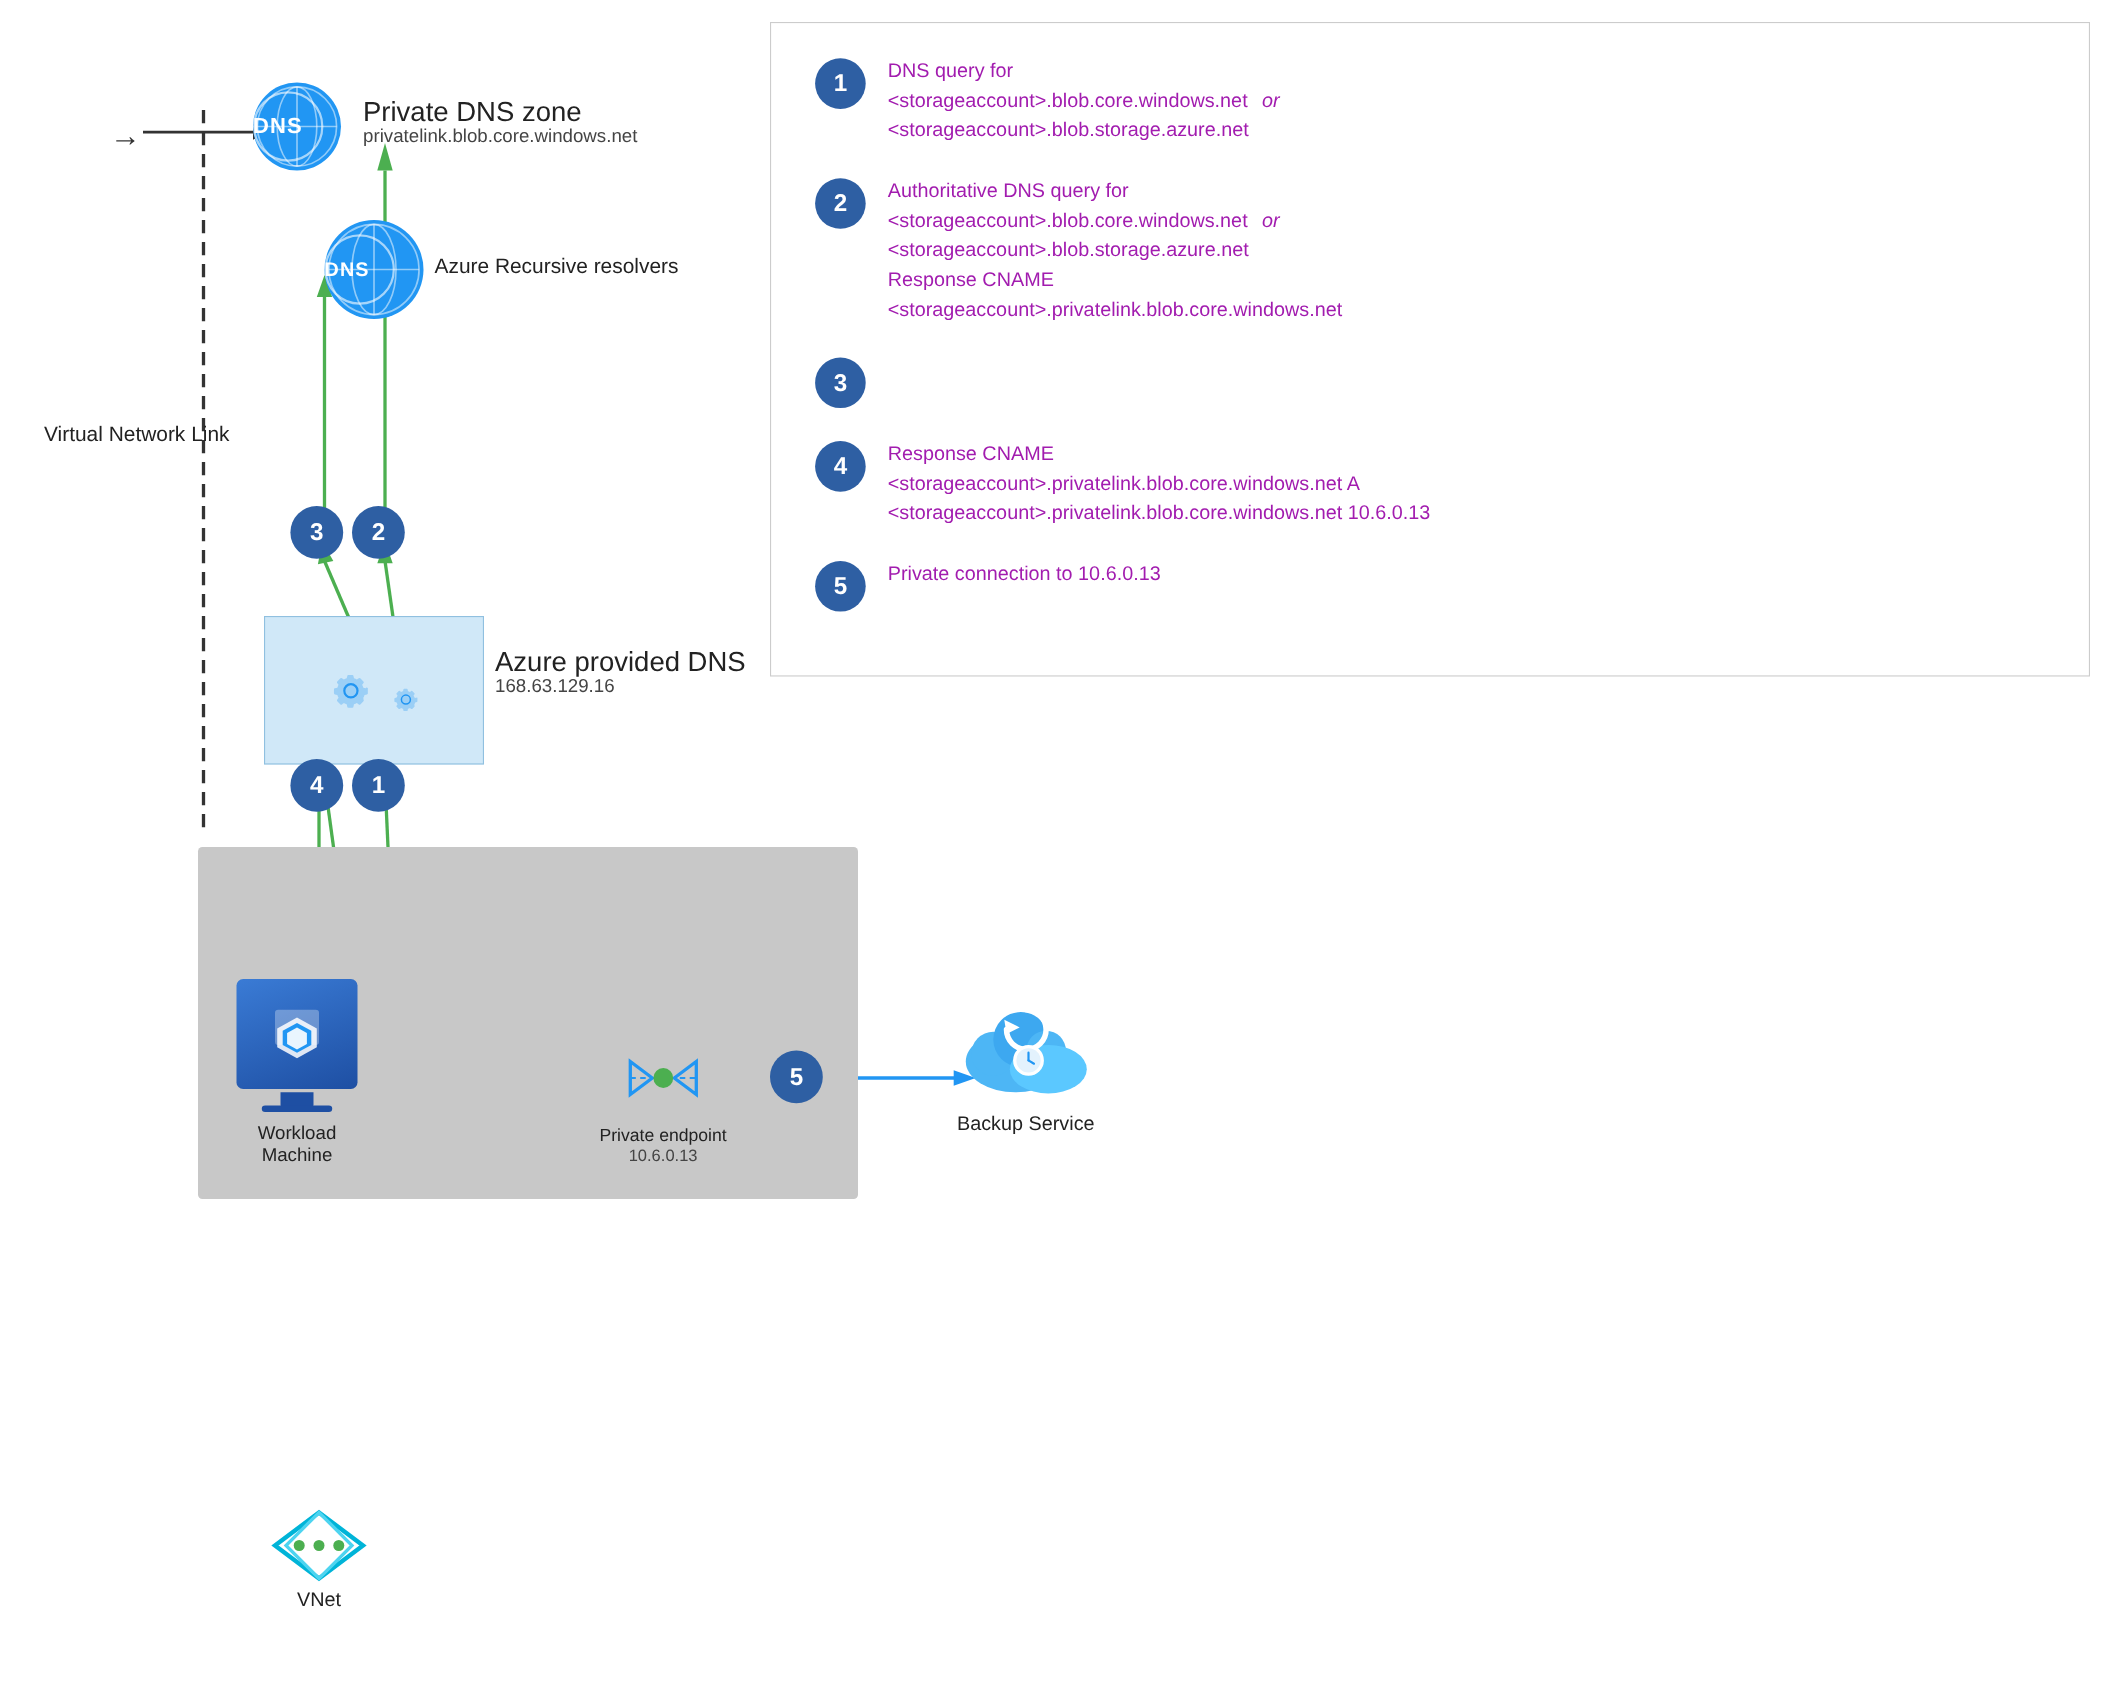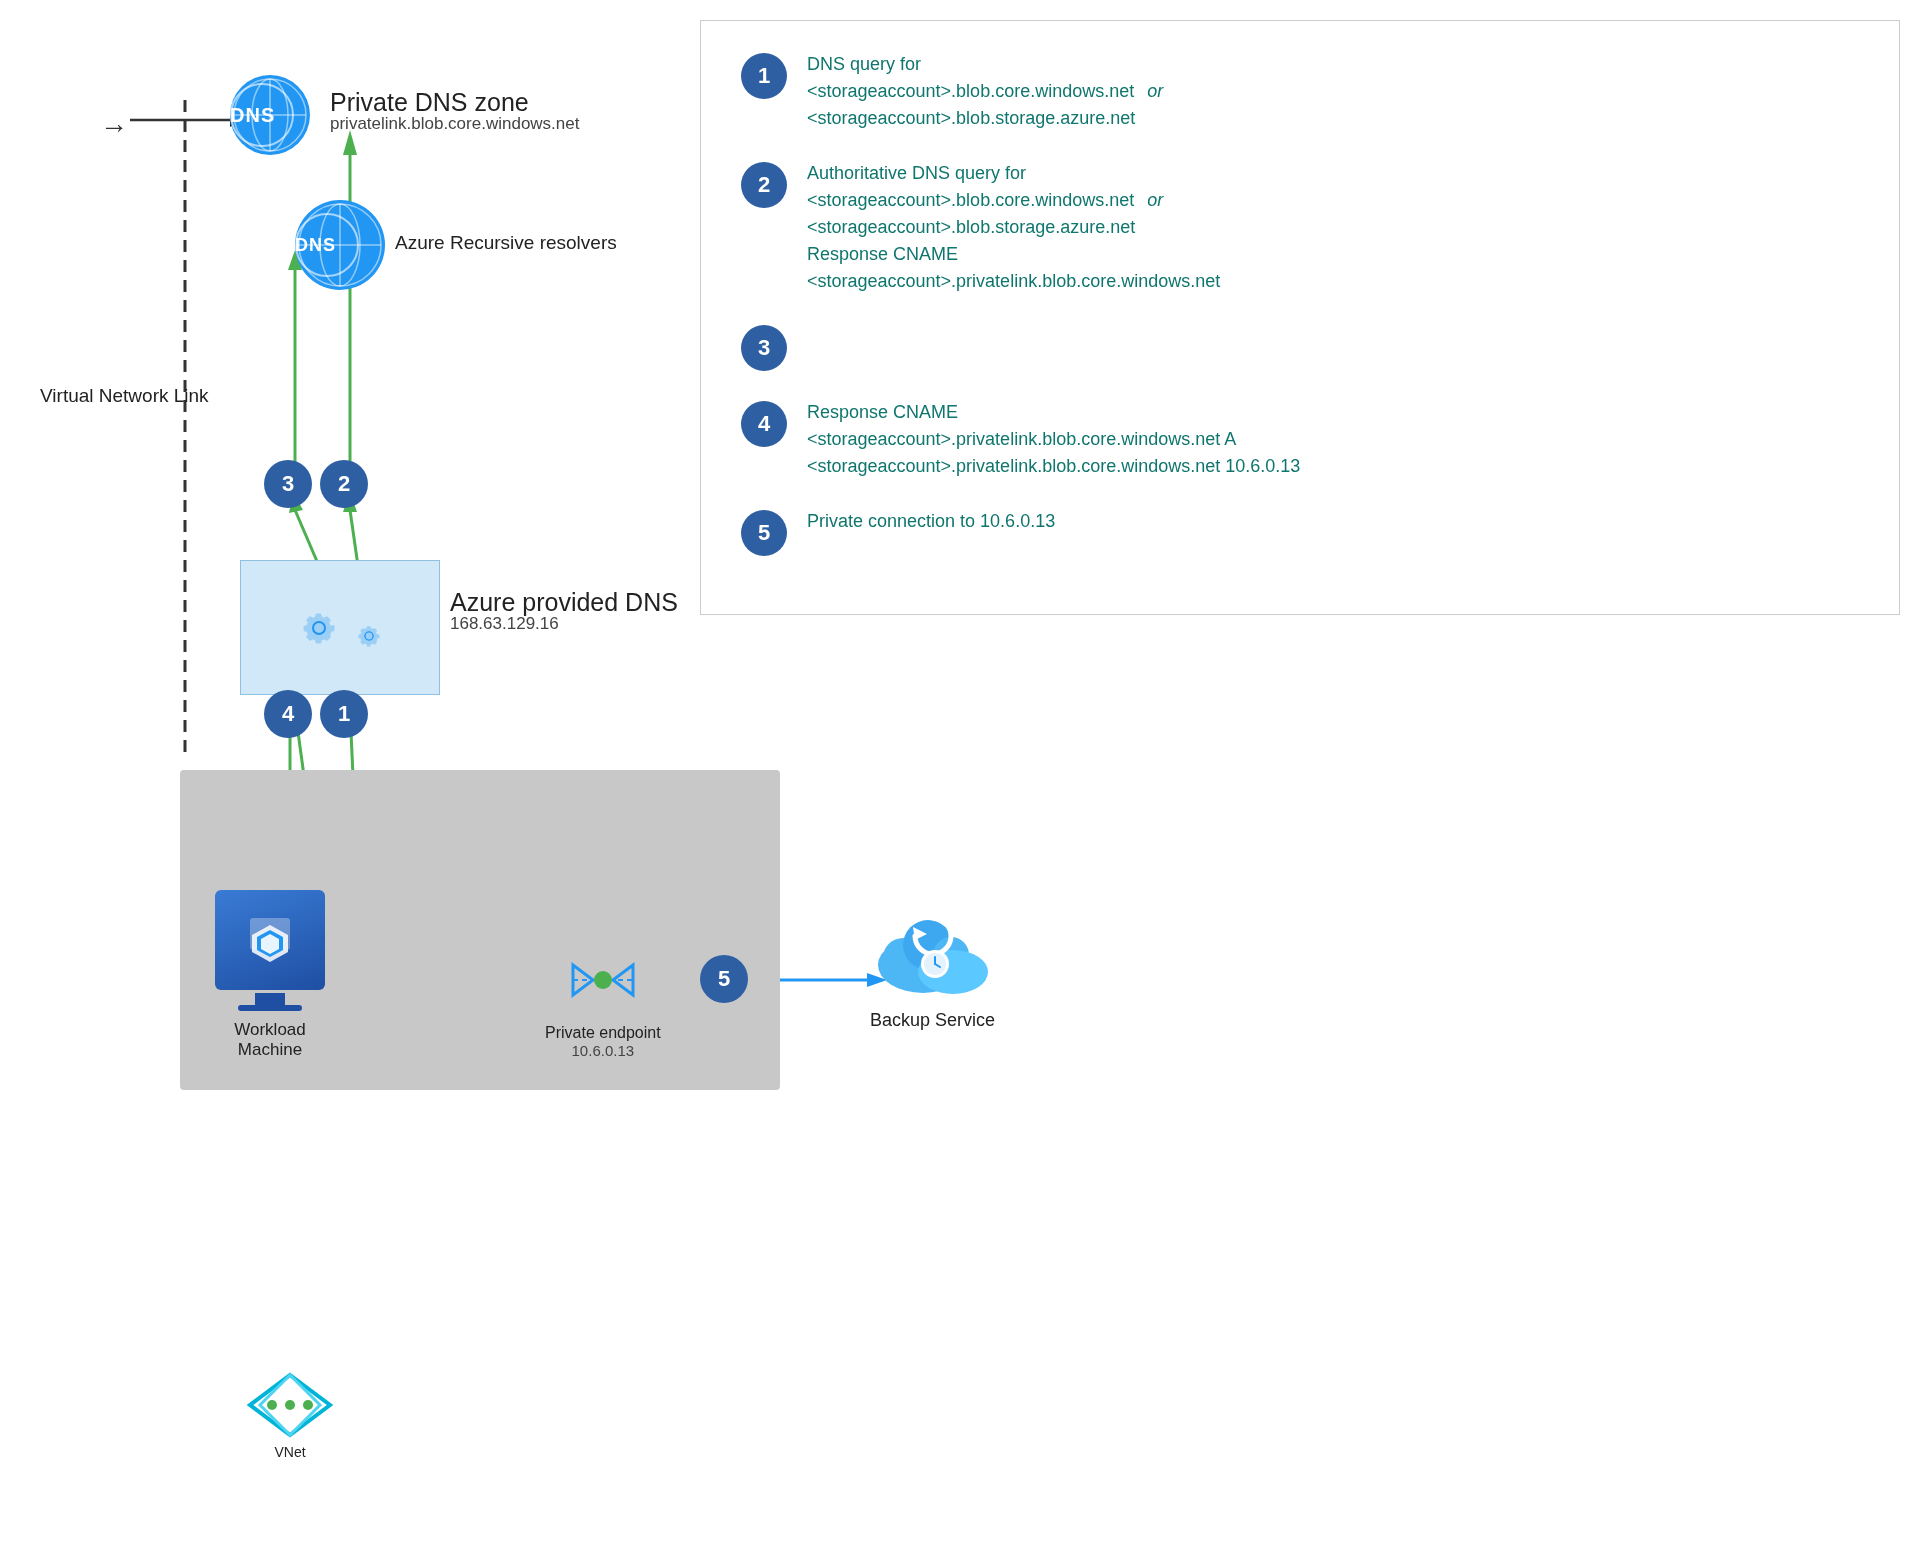--- a/index.html
+++ b/index.html
@@ -49,21 +49,21 @@
       display: flex;
       align-items: center;
       justify-content: center;
       flex-shrink: 0;
       margin-right: 20px;
       margin-top: 2px;
     }
 
     .step-text {
       font-size: 18px;
-      color: #0f766e;
+      color: #a21caf;
       line-height: 1.5;
     }
 
     .step-text .or {
       font-style: italic;
       margin: 0 8px;
     }
 
     
     .dns-globe {
@@ -286,21 +286,21 @@
   <div style="position:absolute; left:245px; top:1370px; display:flex; flex-direction:column; align-items:center;">
     <svg width="90" height="70" viewBox="0 0 90 70">
 
       <polygon points="45,5 85,35 45,65 5,35" fill="none" stroke="#00b4d8" stroke-width="4"></polygon>
       <polygon points="45,5 75,35 45,65 15,35" fill="none" stroke="#4dd4f0" stroke-width="3"></polygon>
 
       <circle cx="27" cy="35" r="5" fill="#4caf50"></circle>
       <circle cx="45" cy="35" r="5" fill="#4caf50"></circle>
       <circle cx="63" cy="35" r="5" fill="#4caf50"></circle>
     </svg>
-    <div style="font-size:14px; color:#222; margin-top:4px;">VNet</div>
+    <div style="font-size:18px; color:#222; margin-top:4px;">VNet</div>
   </div>
 
   <div class="right-panel">
 
     <div class="step-row">
       <div class="step-circle">1</div>
       <div class="step-text">
         DNS query for<br>
         &lt;storageaccount&gt;.blob.core.windows.net <span class="or">or</span><br>
         &lt;storageaccount&gt;.blob.storage.azure.net

